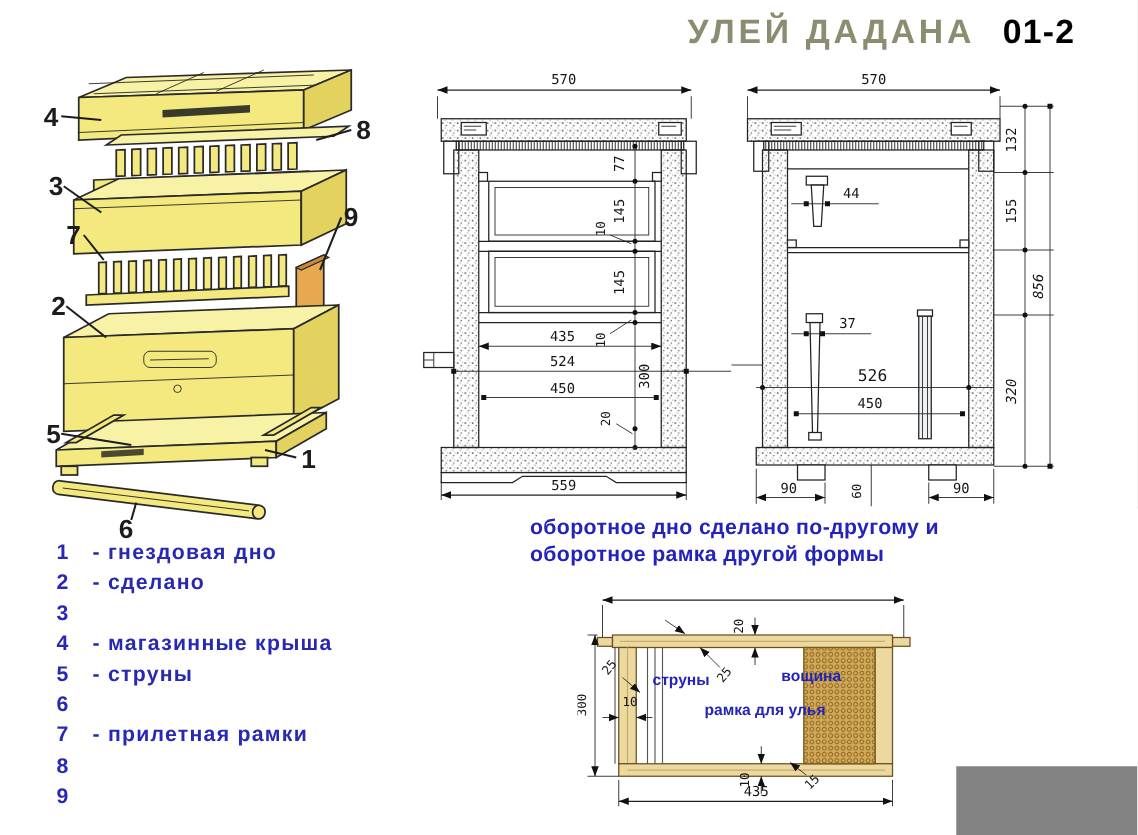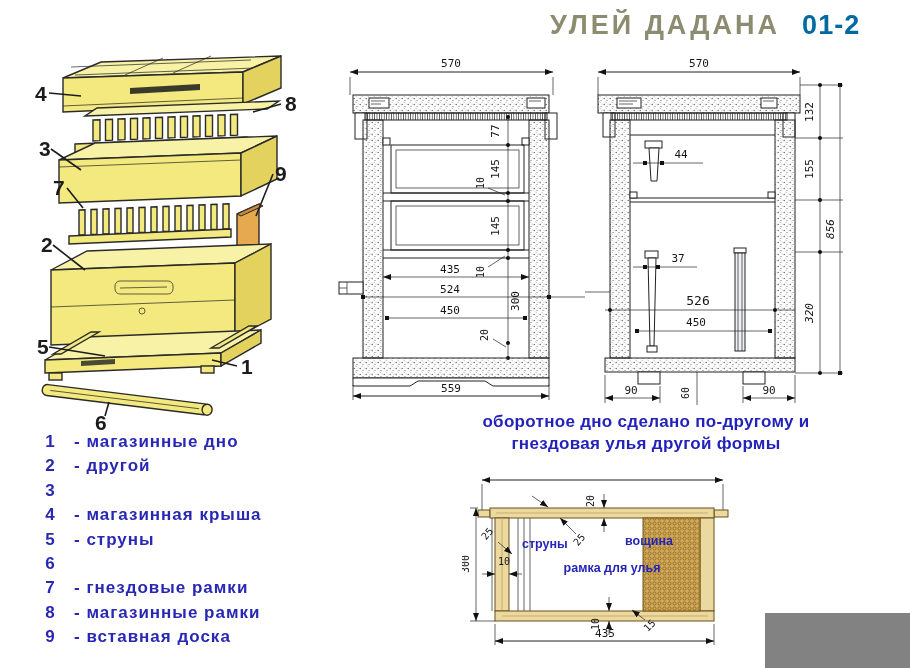--- a/index.html
+++ b/index.html
@@ -1,25 +1,25 @@
 <!DOCTYPE html>
 <html><head>
 <meta charset="utf-8">
 <style>
   html,body{margin:0;padding:0;background:#e8e8e8;}
   .page{position:relative;width:910px;height:668px;background:#ffffff;overflow:hidden;
         font-family:"Liberation Sans",sans-serif;}
   .title{position:absolute;top:10px;left:550px;display:flex;gap:22px;align-items:baseline;}
   .title-main{font-size:27px;font-weight:bold;color:#8c8c70;letter-spacing:3px;}
-  .title-code{font-size:27px;font-weight:bold;color:#0369a1;letter-spacing:1px;}
+  .title-code{font-size:27px;font-weight:bold;color:#000000;letter-spacing:1px;}
   .legend{position:absolute;left:36px;top:432px;color:#2828b4;font-weight:bold;font-size:17px;}
   .legend-row{display:flex;align-items:baseline;height:24.4px;}
   .legend-num{width:28px;text-align:center;flex:none;}
   .legend-label{margin-left:10px;letter-spacing:1px;white-space:nowrap;}
-  .annotation{position:absolute;left:424px;top:411px;width:444px;text-align:center;
+  .annotation{position:absolute;left:424px;top:411px;width:444px;
               color:#2323bb;font-weight:bold;font-size:17px;line-height:1.32;letter-spacing:.3px;}
   .gray-box{position:absolute;left:765px;top:613px;width:145px;height:55px;background:#828282;}
   svg{position:absolute;}
   svg text{font-family:"DejaVu Sans Mono","Liberation Mono",monospace;fill:#151515;}
   text.dim{font-size:11px;}
   text.dim-s{font-size:10px;}
   text.blue{font-family:"Liberation Sans",sans-serif;font-weight:bold;fill:#2424b8;font-size:12.5px;}
   text.callout{font-family:"Liberation Sans",sans-serif;font-weight:bold;font-size:21px;fill:#1c1c1c;}
   .ln{stroke:#222;stroke-width:1;fill:none;}
   .thin{stroke:#222;stroke-width:.7;fill:none;}
@@ -324,57 +324,55 @@
         <rect x="253" y="316" width="4" height="4" fill="#111"></rect>
       <text class="dim" transform="rotate(-90 228 57)" x="228" y="57" text-anchor="middle">132</text>
       <text class="dim" transform="rotate(-90 228 114)" x="228" y="114" text-anchor="middle">155</text>
       <text class="dim" transform="rotate(-90 228 258)" x="228" y="258" text-anchor="middle" font-style="italic">320</text>
       <text class="dim" transform="rotate(-90 249 174)" x="249" y="174" text-anchor="middle" font-style="italic">856</text>
     </g>
   </svg>
 
   <div class="annotation">
     <div>оборотное дно сделано по-другому и</div>
-    <div>гнездовая улья другой формы</div>
+    <div>оборотное рамка другой формы</div>
   </div>
 
   <div class="legend">
     <div class="legend-row">
         <span class="legend-num">1</span>
-        <span class="legend-label">- магазинные дно</span>
+        <span class="legend-label">- гнездовая дно</span>
       </div>
     <div class="legend-row">
         <span class="legend-num">2</span>
-        <span class="legend-label">- другой</span>
+        <span class="legend-label">- сделано</span>
       </div>
     <div class="legend-row">
         <span class="legend-num">3</span>
       </div>
     <div class="legend-row">
         <span class="legend-num">4</span>
-        <span class="legend-label">- магазинная крыша</span>
+        <span class="legend-label">- магазинные крыша</span>
       </div>
     <div class="legend-row">
         <span class="legend-num">5</span>
         <span class="legend-label">- струны</span>
       </div>
     <div class="legend-row">
         <span class="legend-num">6</span>
       </div>
     <div class="legend-row">
         <span class="legend-num">7</span>
-        <span class="legend-label">- гнездовые рамки</span>
+        <span class="legend-label">- прилетная рамки</span>
       </div>
     <div class="legend-row">
         <span class="legend-num">8</span>
-        <span class="legend-label">- магазинные рамки</span>
       </div>
     <div class="legend-row">
         <span class="legend-num">9</span>
-        <span class="legend-label">- вставная доска</span>
       </div>
   </div>
 
   <svg style="left:462px;top:466px;" width="300" height="200" viewBox="0 0 300 200">
     <defs>
       <pattern id="hc" width="5" height="5" patternUnits="userSpaceOnUse">
         <rect width="5" height="5" fill="#d2a958"></rect>
         <circle cx="2.5" cy="2.5" r="1.6" fill="none" stroke="#7d5a1a" stroke-width=".7"></circle>
       </pattern>
       <marker id="arR" markerWidth="9" markerHeight="8" refX="8" refY="3" orient="auto-start-reverse" markerUnits="userSpaceOnUse">

